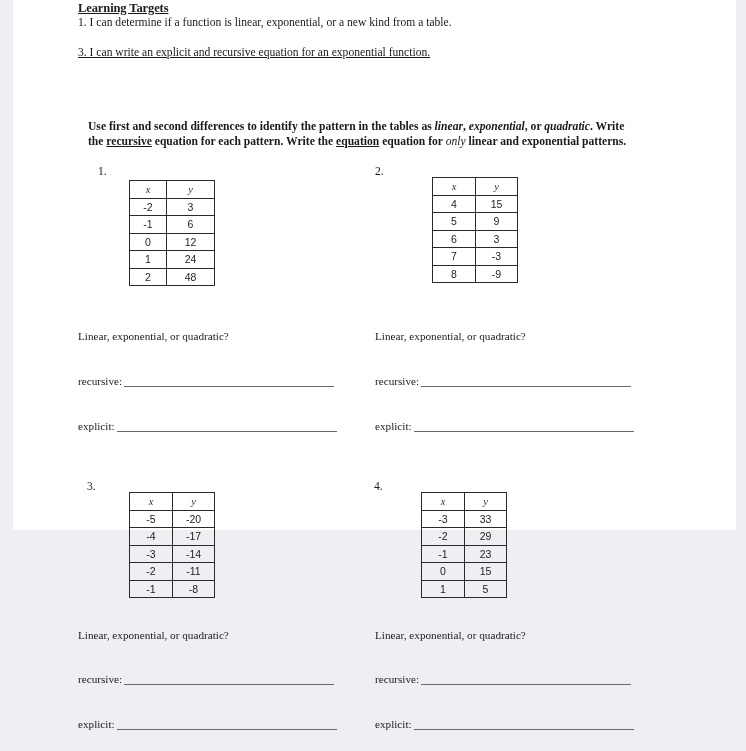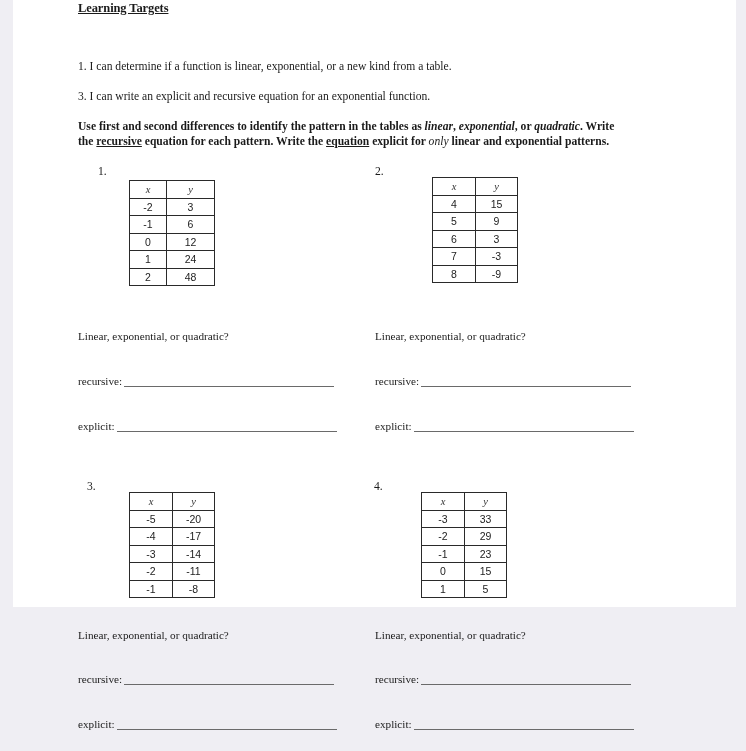--- a/index.html
+++ b/index.html
@@ -4,34 +4,34 @@
   <style>
     html, body { margin: 0; padding: 0; }
     body {
       width: 746px; height: 751px; overflow: hidden;
       background: #efeef3;
       font-family: "DejaVu Serif", "Liberation Serif", serif;
       color: #1a1a1a;
       position: relative;
     }
     .page {
-      position: absolute; left: 13px; top: 0; width: 723px; height: 607px;
+      position: absolute; left: 13px; top: 0; width: 723px; height: 530px;
       background: #ffffff;
     }
     .abs { position: absolute; white-space: nowrap; }
     .lt-heading {
       font-family: "Liberation Serif", serif; font-weight: bold;
       font-size: 12.5px; text-decoration: underline; letter-spacing: -0.1px;
     }
-    .lt-item { font-family: "Liberation Serif", serif; font-size: 11.6px; margin-top: 44px; }
+    .lt-item { font-family: "Liberation Serif", serif; font-size: 11.6px; }
     .ex-heading {
       font-family: "Liberation Serif", serif; font-weight: bold;
       font-size: 11.6px; text-decoration: underline;
     }
-    .instr { font-family: "Liberation Serif", serif; font-weight: bold; font-size: 11.6px; }
+    .instr { font-family: "Liberation Serif", serif; font-weight: bold; font-size: 11.6px; margin-left: 10px; }
     .instr i { font-weight: bold; font-style: italic; }
     .instr u { text-decoration: underline; }
     .num { font-family: "Liberation Serif", serif; font-size: 11.6px; }
     .q-label { font-family: "Liberation Serif", serif; font-size: 11.2px; }
     .line-row { font-family: "Liberation Serif", serif; font-size: 11.2px; display: flex; align-items: flex-end; }
     .blank { display: inline-block; border-bottom: 1px solid #6a6a6a; height: 10px; margin-left: 2px; }
     table.xy {
       position: absolute; border-collapse: collapse;
       font-family: "Liberation Sans", sans-serif; font-size: 10.5px;
       color: #222;
@@ -41,27 +41,27 @@
     }
     table.xy td.h { font-style: italic; font-family: "Liberation Serif", serif; color: #333; }
   </style>
 </head>
 <body>
 
 <div class="page">
 
   <div class="abs lt-heading" style="left:65px; top:1px;">Learning Targets</div>
   <div class="abs lt-item" style="left:65px; top:16px;">1.  I can determine if a function is linear, exponential, or a new kind from a table.</div>
-  <div class="abs lt-item" style="left:65px; top:46px;">3.  I can write an explicit and recursive equation for an exponential function.</div>
+  <div class="abs lt-item" style="left:65px; top:46px;text-decoration:underline;">3.  I can write an explicit and recursive equation for an exponential function.</div>
 
   <div class="abs instr" style="left:65px; top:120px;">
     <span>Use first and second differences to identify the pattern in the tables as </span><i>linear</i><span>, </span><i>exponential</i><span>, or </span><i>quadratic</i><span>.  Write</span>
   </div>
   <div class="abs instr" style="left:65px; top:135px;">
-    <span>the </span><u>recursive</u><span> equation for each pattern.  Write the </span><u>equation</u><span> explicit for </span><i style="font-weight:normal">only</i><span> linear and exponential patterns.</span>
+    <span>the </span><u>recursive</u><span> equation for each pattern.  Write the </span><u>equation</u><span> equation for </span><i style="font-weight:normal">only</i><span> linear and exponential patterns.</span>
   </div>
 
   <div class="abs num" style="left:85px; top:165px;">1.</div>
   <table class="xy" style="left:116px; top:180px; width:86px;">
     <tbody>
         <tr>
           <td class="h" style="width:36px">x</td>
           <td class="h">y</td>
         </tr>
     <tr>

